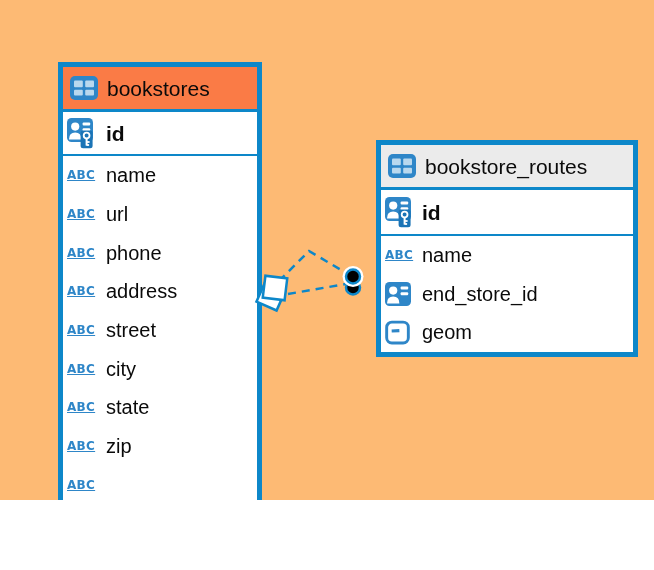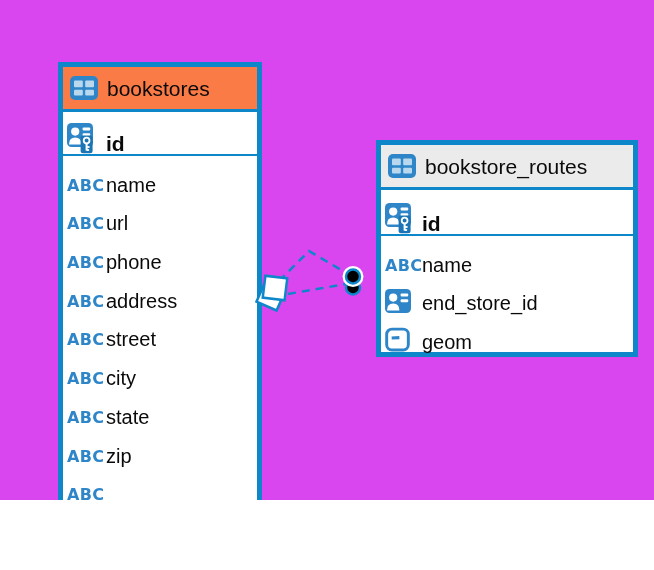--- a/index.html
+++ b/index.html
@@ -1,41 +1,42 @@
 <!DOCTYPE html>
 <html><head>
 <meta charset="utf-8">
 <style>
   html,body{margin:0;padding:0;background:#ffffff;}
   .canvas{
-    position:relative;width:654px;height:500px;background:#d946ef;overflow:hidden;
+    position:relative;width:654px;height:500px;background:#fdba74;overflow:hidden;
     font-family:"Liberation Sans", sans-serif;color:#0a0a0a;
   }
   .etable{
     position:absolute;box-sizing:border-box;background:#ffffff;
     border:5px solid #0d87c9;
   }
   .t-bookstores{left:58px;top:62px;width:204px;}
   .t-routes{left:376px;top:140px;width:262px;}
   .thead{
     display:flex;align-items:center;gap:9px;height:42px;padding:0 7px;
     border-bottom:3px solid #0d87c9;font-size:21px;white-space:nowrap;
   }
   .thead.orange{background:#fa7b46;}
   .thead.gray{background:#ebebeb;}
-  .row{display:flex;align-items:flex-end;gap:6px;padding:0 4px;white-space:nowrap;}
+  .row{display:flex;align-items:center;gap:6px;padding:0 4px;white-space:nowrap;}
   .pkrow{height:42px;border-bottom:2px solid #0d87c9;font-weight:700;font-size:21px;}
   .t-routes .pkrow{height:44px;}
   .frow{height:38.7px;font-size:20px;}
   .t-routes .frow{height:38.5px;}
   .icon{display:inline-flex;align-items:center;justify-content:flex-start;width:33px;flex:0 0 33px;}
   .t-routes .icon{width:31px;flex:0 0 31px;}
   .abc{
-    font-weight:800;color:#2e86c8;font-size:16px;letter-spacing:.3px;
+    font-weight:800;color:#2e86c8;font-size:12px;letter-spacing:.3px;
     font-family:"DejaVu Sans","Liberation Sans",sans-serif;
+    text-decoration:underline;
   }
   .i-svg{display:block;}
   .overlay{position:absolute;left:0;top:0;pointer-events:none;}
   .hiddendefs{position:absolute;width:0;height:0;overflow:hidden;}
   .flabel,.tlabel,.pklabel{line-height:1;}
 </style>
 </head>
 <body>
 
 <svg class="hiddendefs" aria-hidden="true">

